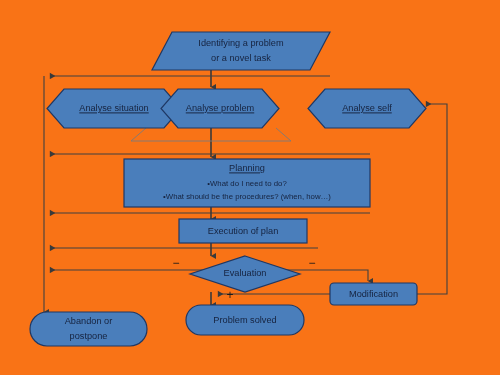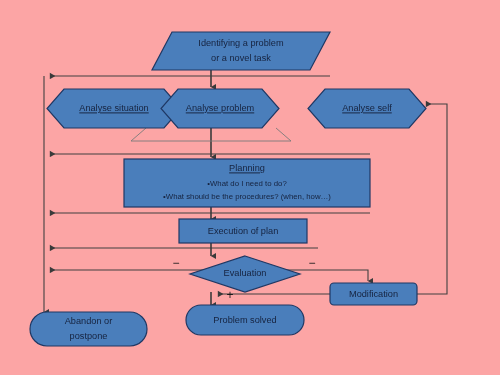--- a/index.html
+++ b/index.html
@@ -11,21 +11,21 @@
   body {
     width: 500px;
     height: 375px;
     overflow: hidden;
     font-family: "Liberation Sans", sans-serif;
   }
   #flowchart-canvas {
     position: relative;
     width: 500px;
     height: 375px;
-    background: #fca5a5;
+    background: #f97316;
   }
   svg.chart-svg {
     position: absolute;
     left: 0;
     top: 0;
     width: 500px;
     height: 375px;
     display: block;
   }
   .node-shape {

